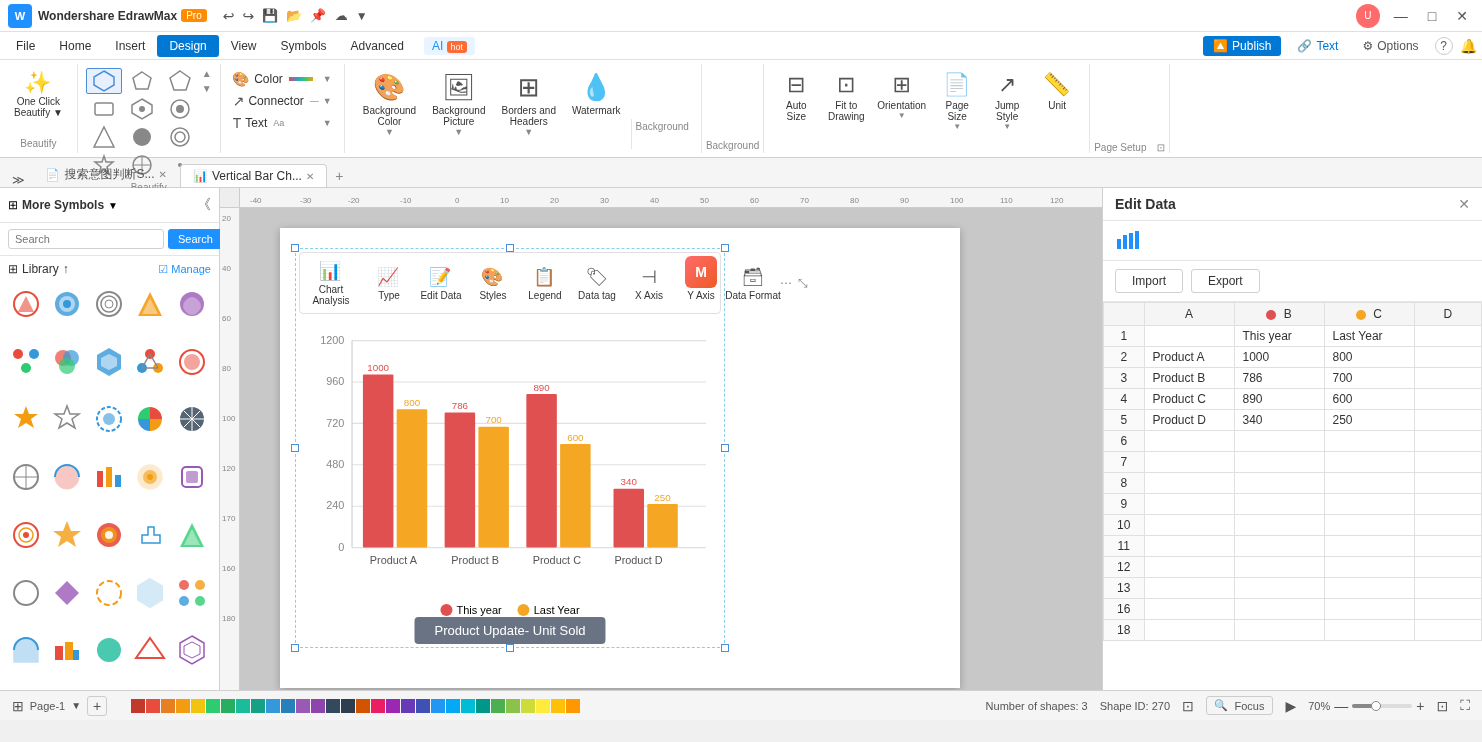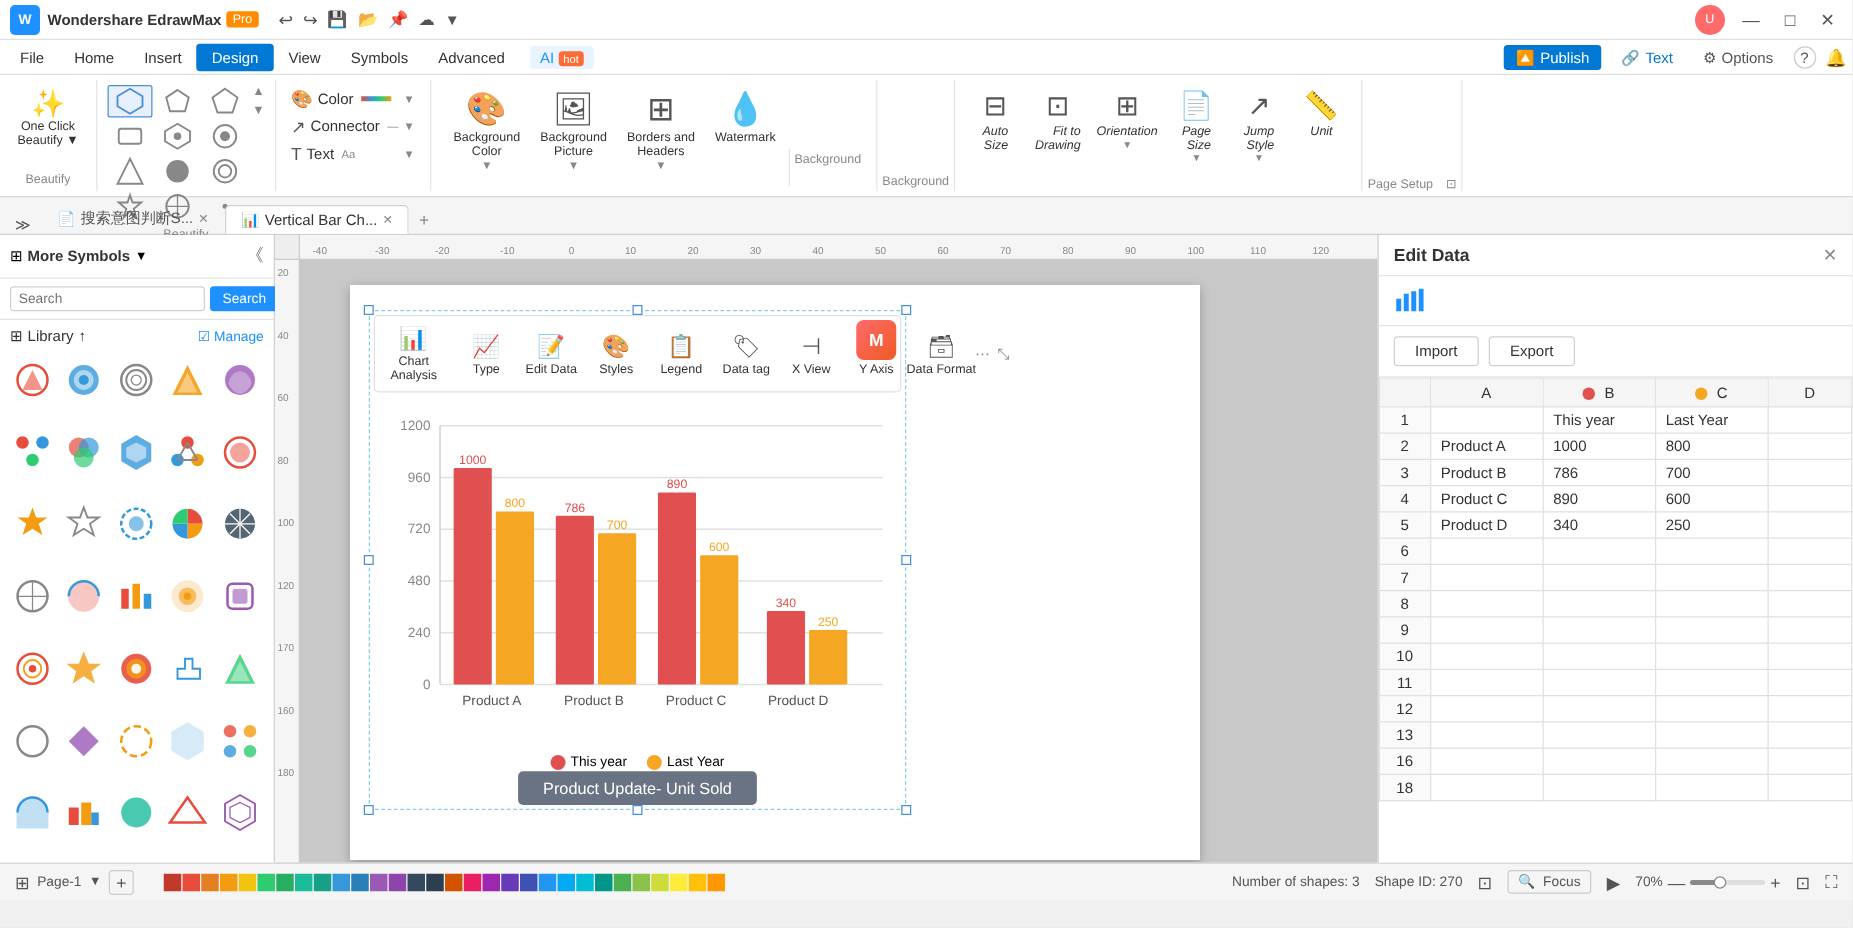--- a/index.html
+++ b/index.html
@@ -82,21 +82,21 @@
     
     .bg-section { display: flex; gap: 4px; padding: 4px 12px; border-right: 1px solid #e5e5e5; align-items: flex-start; }
     .bg-btn { display: flex; flex-direction: column; align-items: center; padding: 4px 6px; cursor: pointer; border-radius: 3px; min-width: 60px; }
     .bg-icon { font-size: 26px; color: #555; }
     .bg-label { font-size: 10px; color: #333; text-align: center; margin-top: 2px; white-space: nowrap; }
 
     
     .page-setup-section { display: flex; gap: 2px; padding: 4px 8px; border-right: 1px solid #e5e5e5; align-items: flex-start; }
     .ps-btn { display: flex; flex-direction: column; align-items: center; padding: 4px 5px; cursor: pointer; border-radius: 3px; min-width: 48px; }
     .ps-icon { font-size: 22px; color: #555; }
-    .ps-label { font-size: 10px; color: #333; text-align: right; margin-top: 2px; white-space: nowrap; font-style: italic; }
+    .ps-label { font-size: 10px; color: #333; text-align: center; margin-top: 2px; white-space: nowrap; }
 
     
     .tab-bar {
       height: 30px;
       background: #f5f5f5;
       border-bottom: 1px solid #d0d0d0;
       display: flex;
       align-items: flex-end;
       padding: 0 8px;
     }
@@ -802,21 +802,21 @@
           <div class="ct-btn">
             <span class="ct-icon">📋</span>
             <span class="ct-label">Legend</span>
           </div>
           <div class="ct-btn">
             <span class="ct-icon">🏷</span>
             <span class="ct-label">Data tag</span>
           </div>
           <div class="ct-btn">
             <span class="ct-icon">⊣</span>
-            <span class="ct-label">X View</span>
+            <span class="ct-label">X Axis</span>
           </div>
           <div class="ct-btn">
             <span class="ct-icon">⊤</span>
             <span class="ct-label">Y Axis</span>
           </div>
           <div class="ct-btn">
             <span class="ct-icon">🗃</span>
             <span class="ct-label">Data Format</span>
           </div>
           <div style="margin-left:auto;font-size:12px;color:#888;cursor:pointer;">⋯</div>

